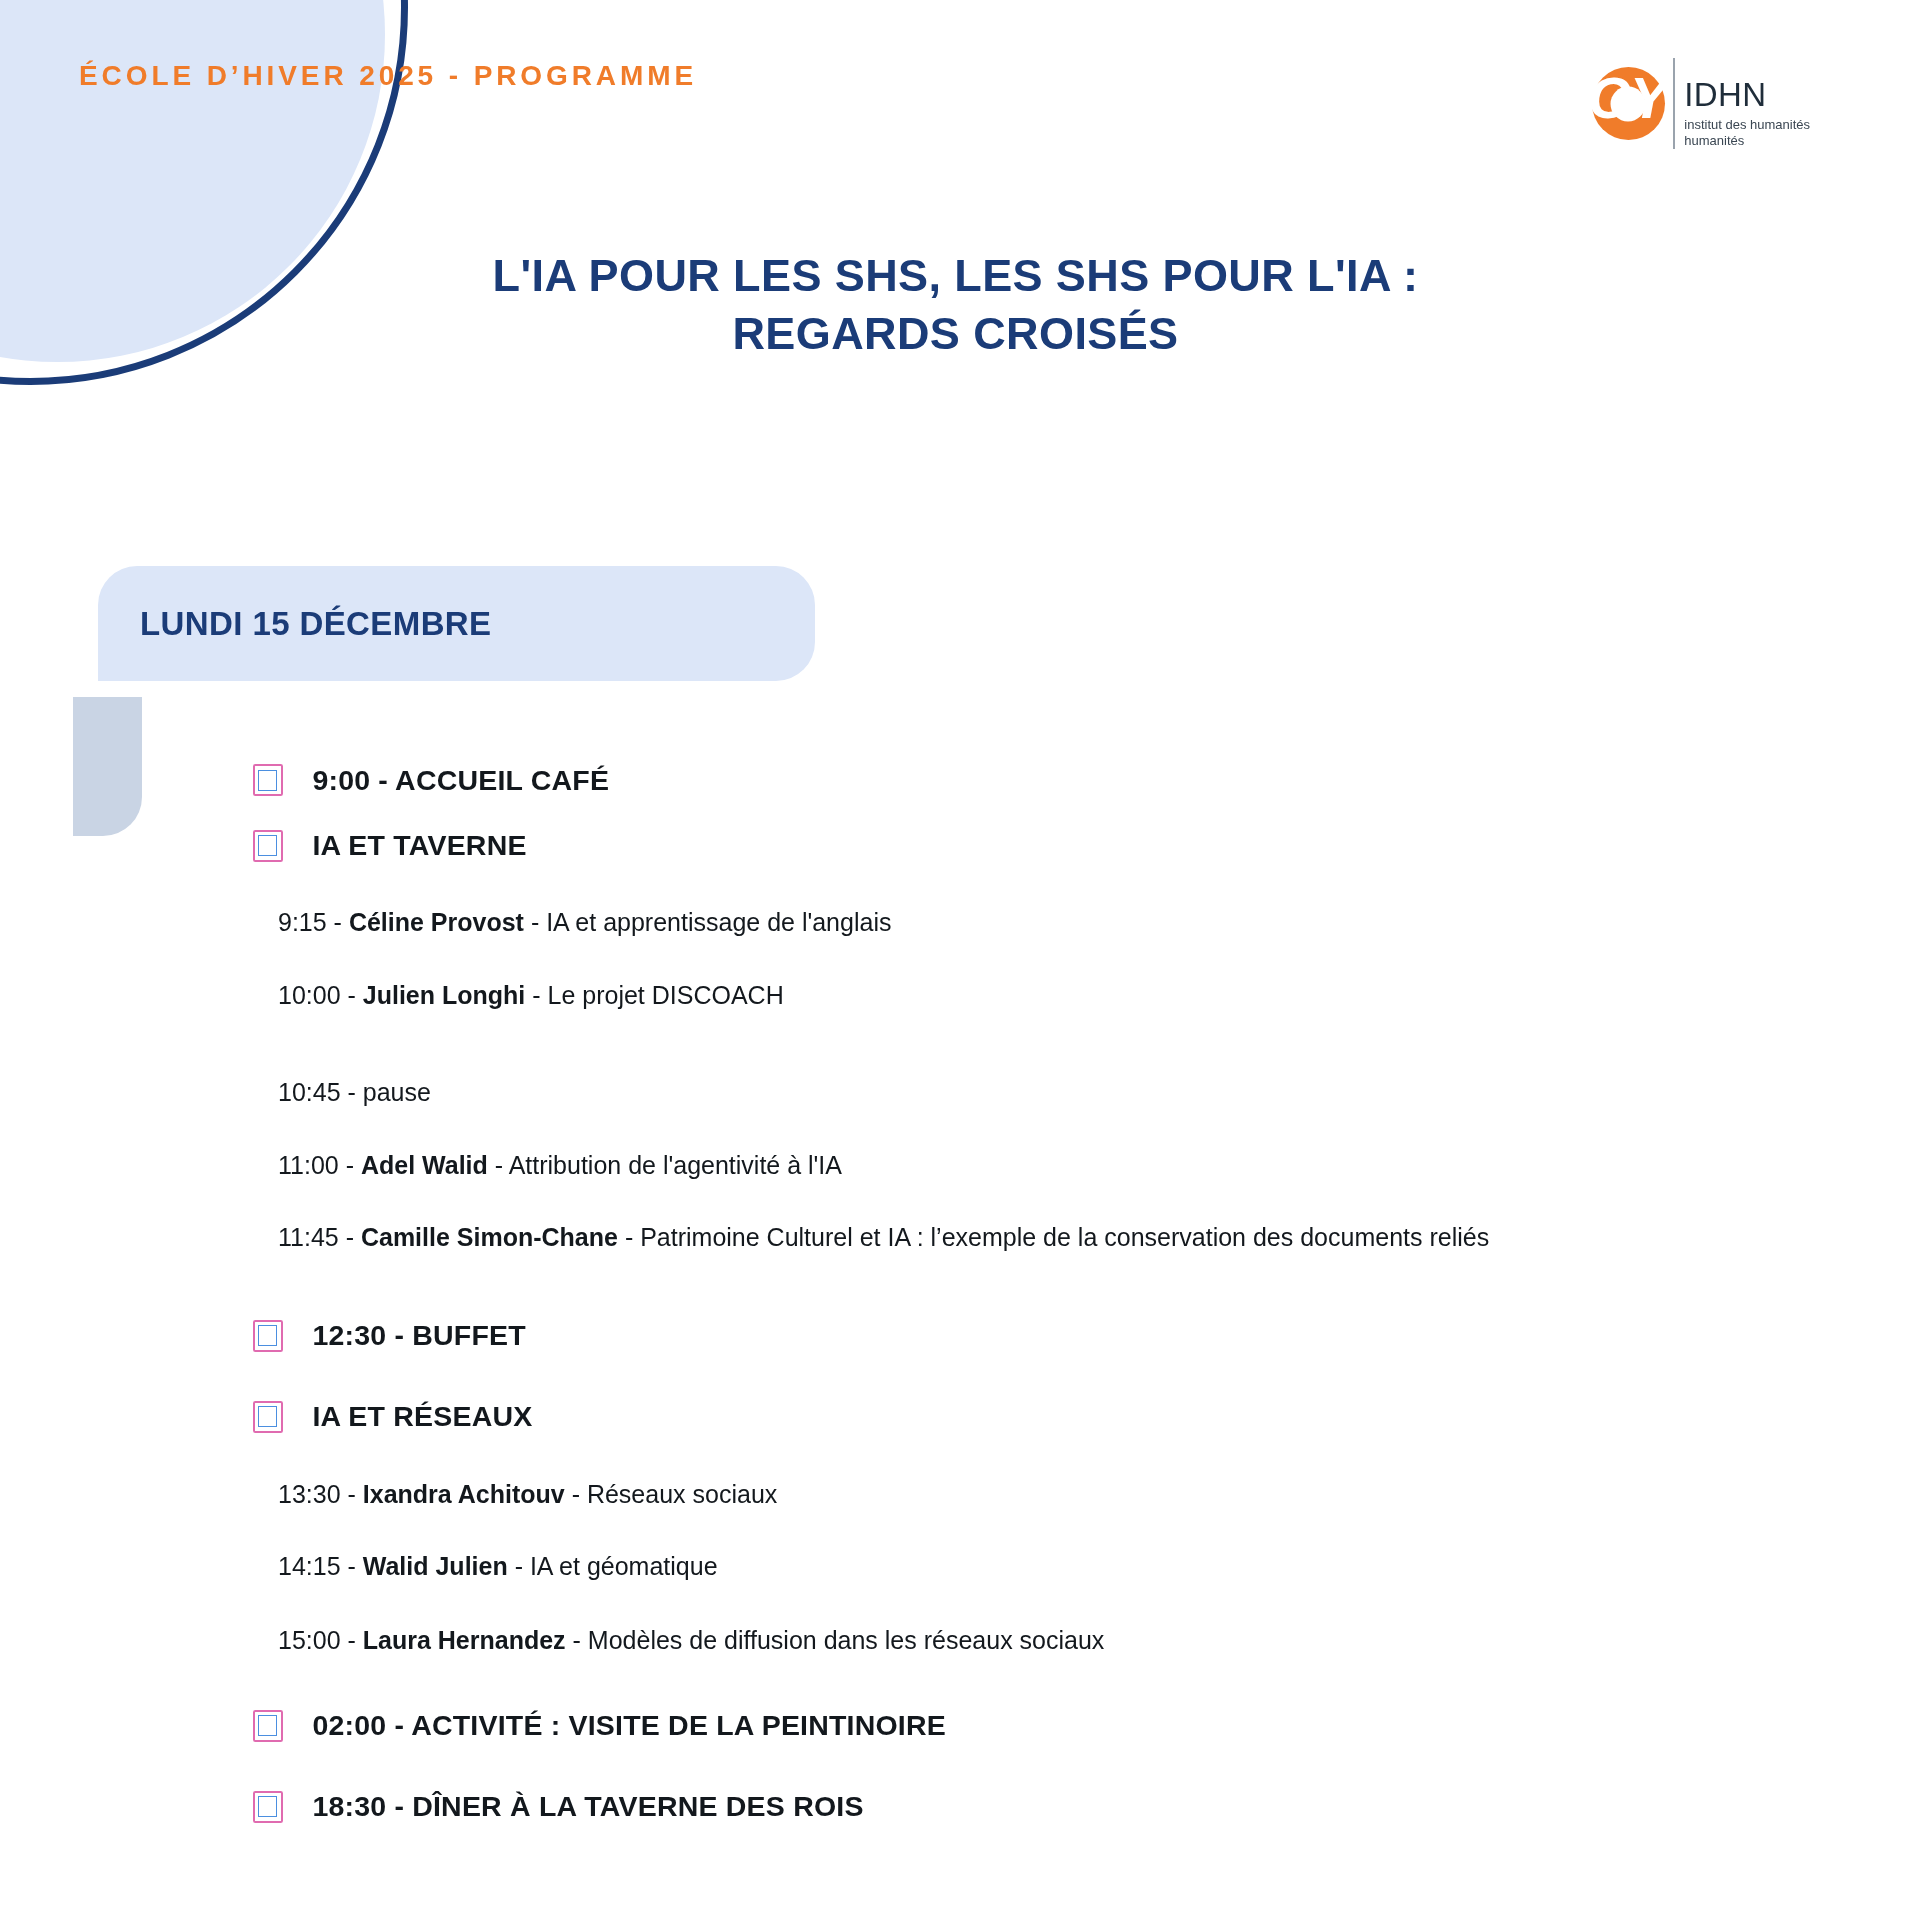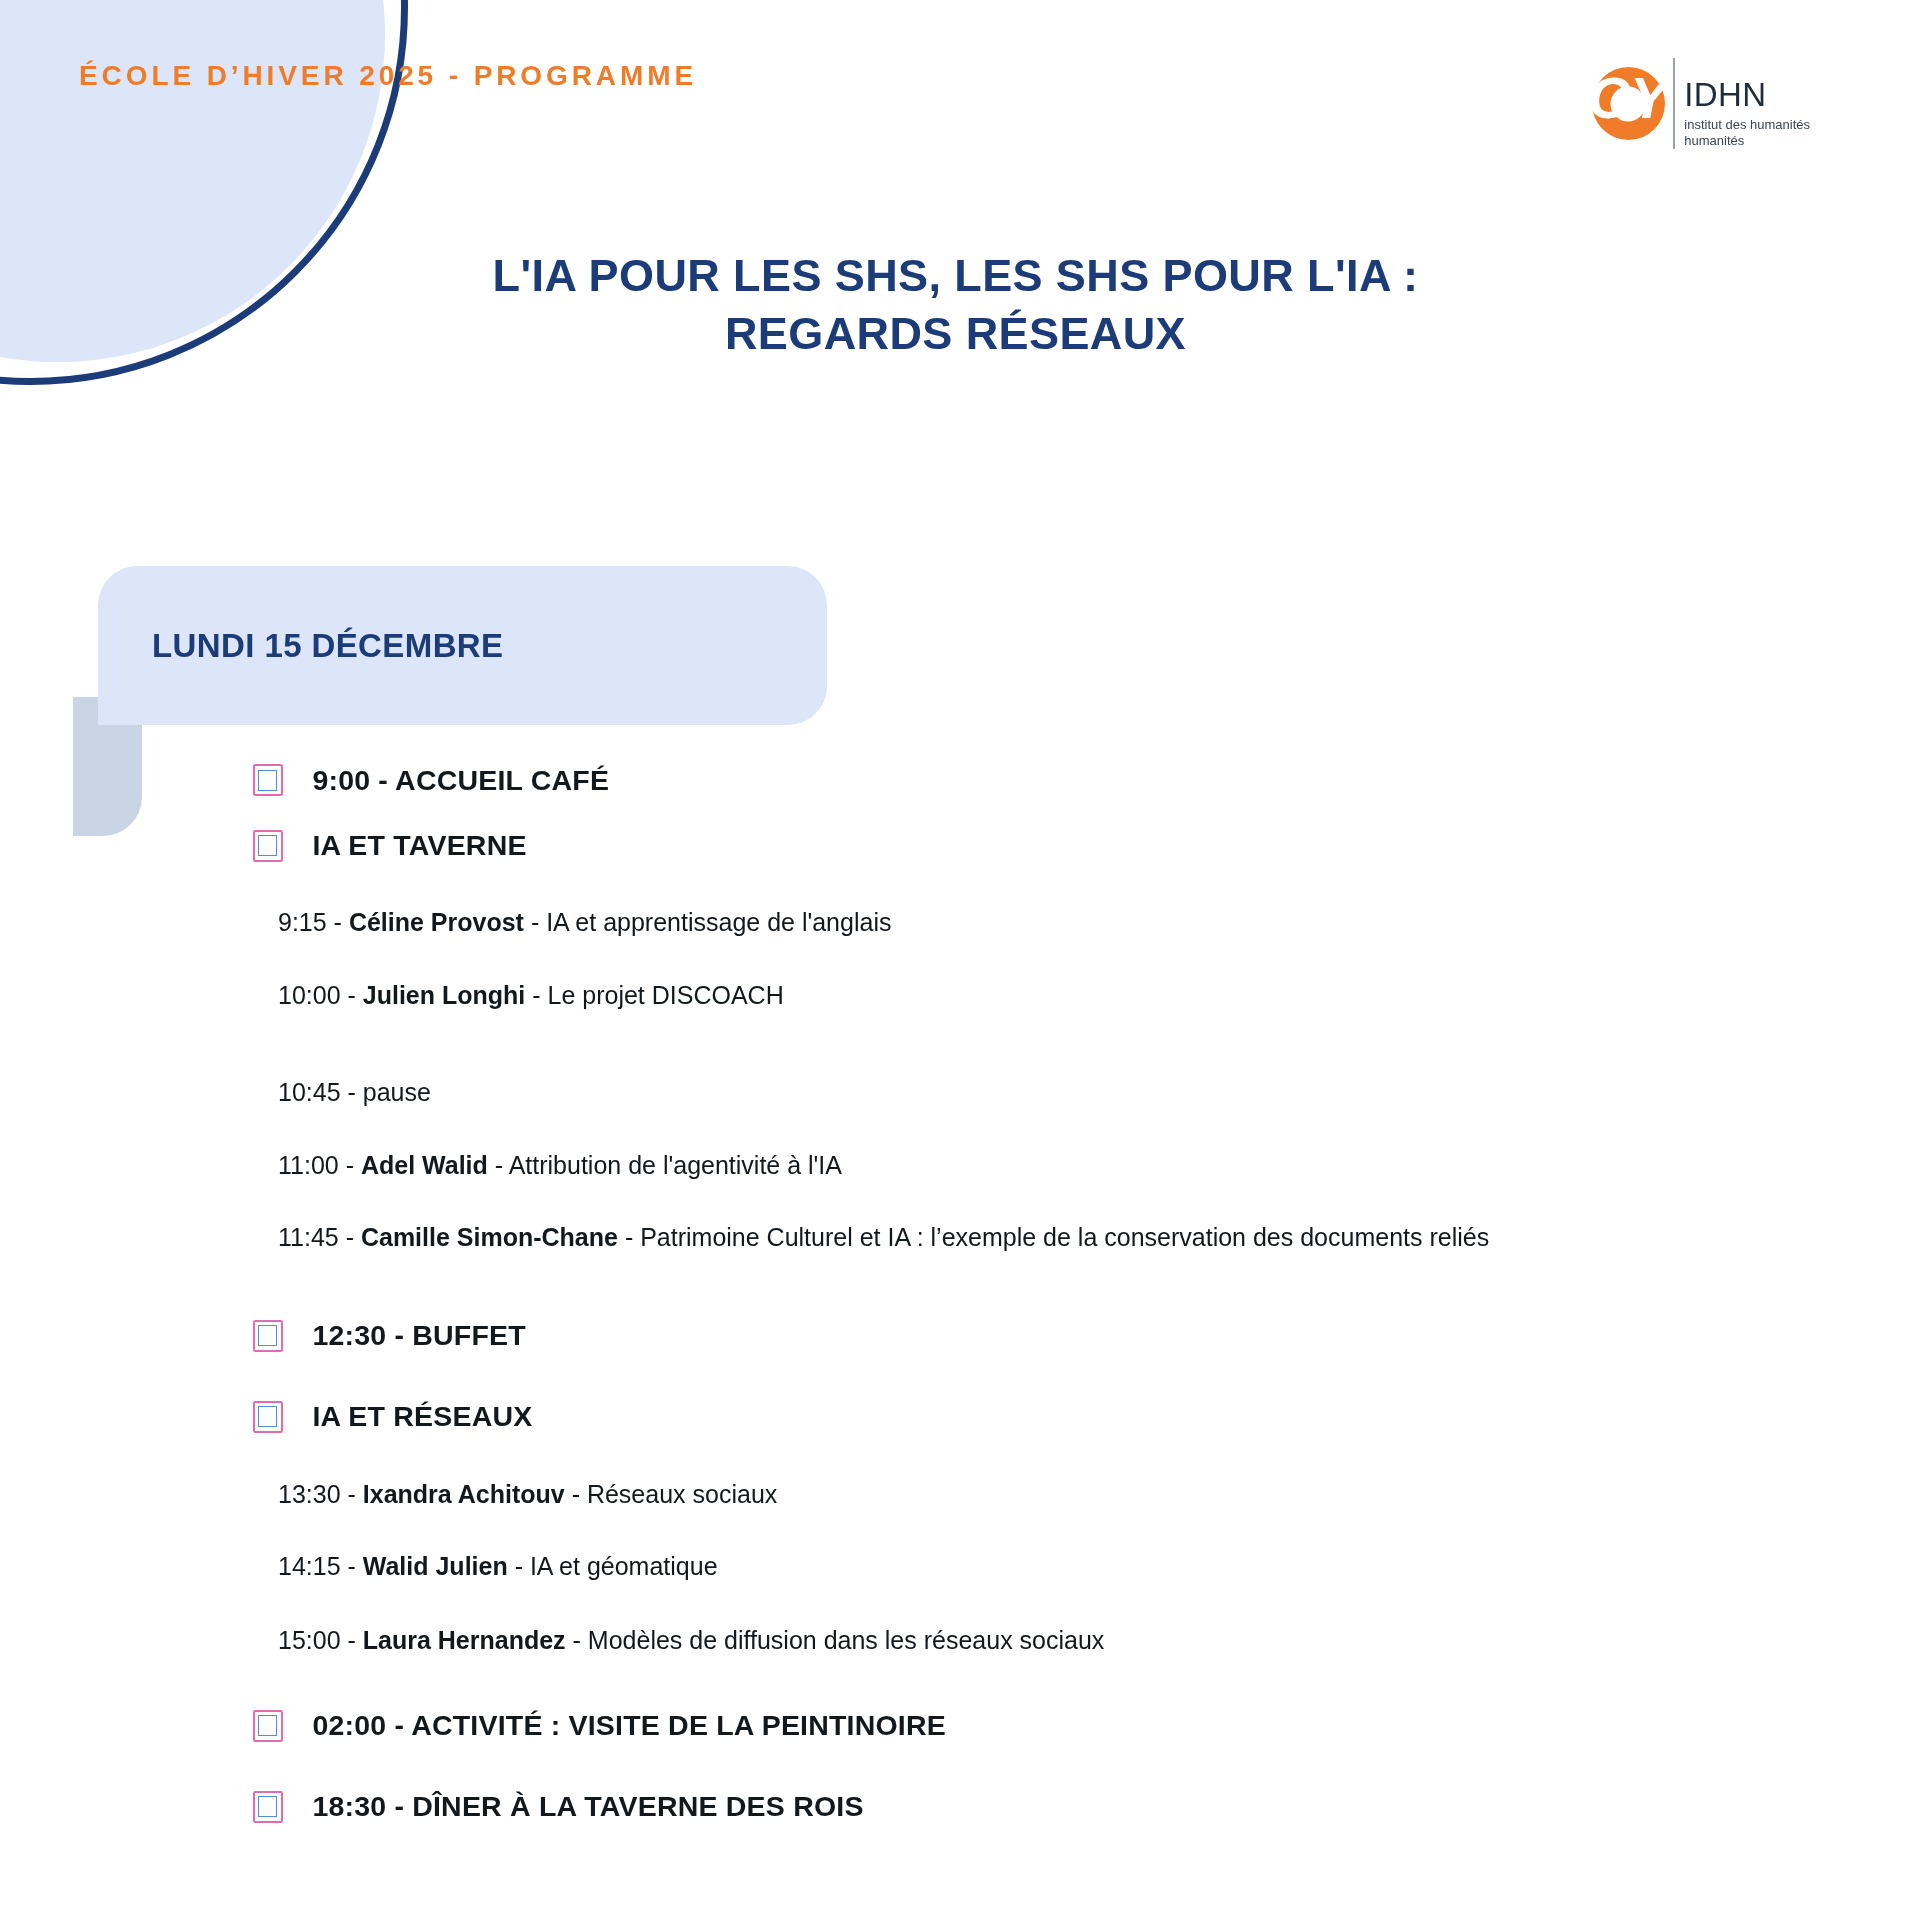--- a/index.html
+++ b/index.html
@@ -122,26 +122,25 @@
     line-height: 1.28;
     letter-spacing: 0.4px;
   }
 
   
   .day-banner {
     position: absolute;
     left: 98px;
     top: 566px;
     width: 717px;
-    height: 159px;
+    height: 115px;
     background: #dce6f8;
     border-radius: 39px 39px 39px 0px;
     display: flex;
     align-items: center;
-    padding-left: 12px;
   }
   .day-banner span {
     margin-left: 42px;
     font-size: 33px;
     font-weight: 700;
     color: #1b3c78;
     letter-spacing: 0.4px;
   }
   .day-tab {
     position: absolute;
@@ -249,21 +248,21 @@
       <div class="big">IDHN</div>
       <div class="small">
         <div>institut des humanités</div>
         <div>humanités</div>
       </div>
     </div>
   </div>
 
   <div class="main-title">
     <div>L'IA POUR LES SHS, LES SHS POUR L'IA :</div>
-    <div>REGARDS RÉSEAUX</div>
+    <div>REGARDS CROISÉS</div>
   </div>
 
   <div class="day-tab"></div>
   <div class="day-banner">
     <span>LUNDI 15 DÉCEMBRE</span>
   </div>
 
   <div class="content">
 
     <div class="headline-row">

